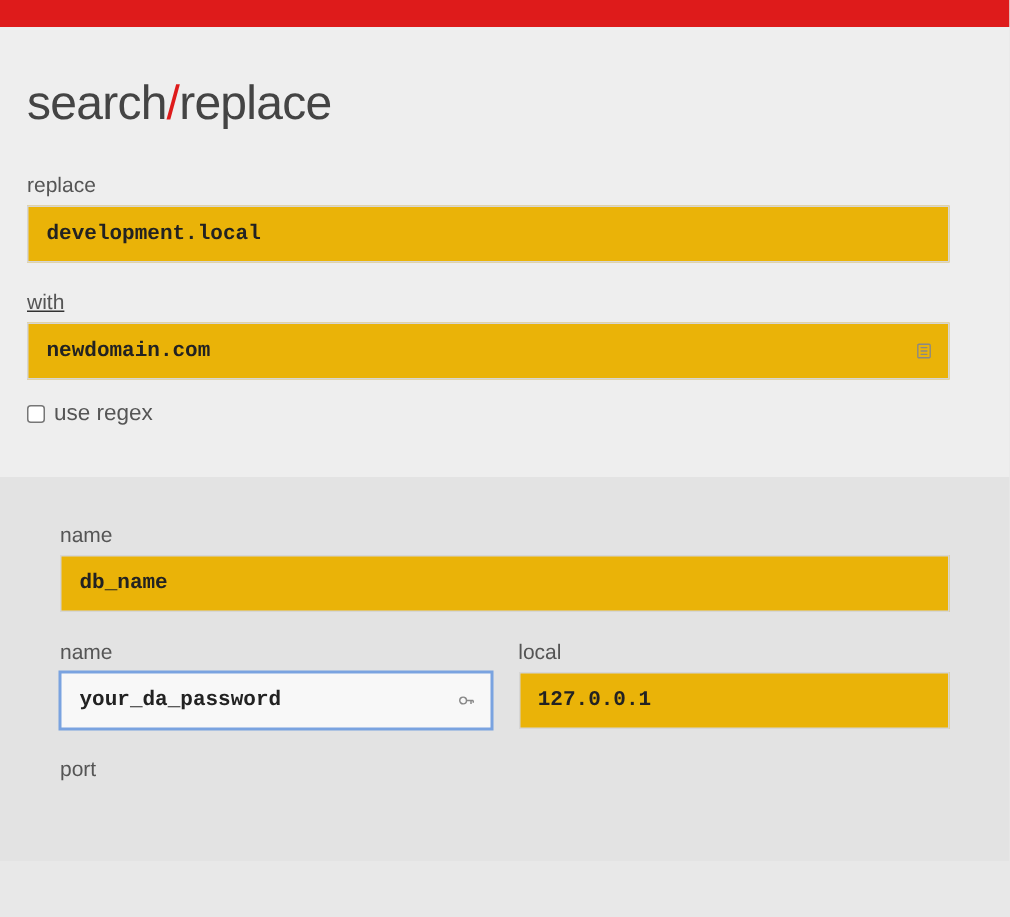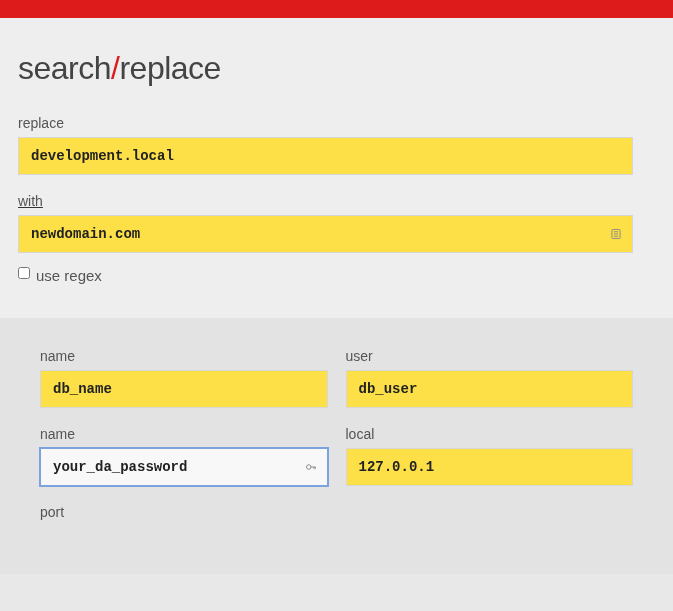--- a/index.html
+++ b/index.html
@@ -45,29 +45,29 @@
       margin-bottom: 6px;
       font-weight: 400;
     }
     .input-wrap {
       position: relative;
     }
     input[type="text"], input[type="password"] {
       width: 100%;
       padding: 10px 12px;
       border: 1px solid #d6d6d6;
-      background: #fde047;
+      background: #eab308;
       font-family: "Courier New", Courier, monospace;
       font-size: 14px;
       font-weight: 700;
       color: #222;
     }
     .checkbox-row {
       display: flex;
-      align-items: flex-start;
+      align-items: center;
       gap: 6px;
       margin-top: 14px;
     }
     .checkbox-row input[type="checkbox"] {
       width: 12px;
       height: 12px;
     }
     .checkbox-row label {
       font-size: 15px;
       color: #555;
@@ -135,24 +135,20 @@
   </div>
 </div>
 
 <div class="section section-2">
 
   <div class="row-2col">
     <div class="field">
       <label>name</label>
       <input type="text" value="db_name" style="">
     </div>
-    <div class="field">
-      <label>user</label>
-      <input type="text" value="db_user" style="">
-    </div>
   </div>
 
   <div class="row-2col">
     <div class="field">
       <label>name</label>
       <div class="input-wrap">
         <input type="text" class="pass-focused" value="your_da_password" style="">
         <span class="input-icon">
           <svg viewBox="0 0 16 16" width="12" height="12" fill="none" stroke="#888" stroke-width="1.3">
             <circle cx="5" cy="8" r="3"></circle>

